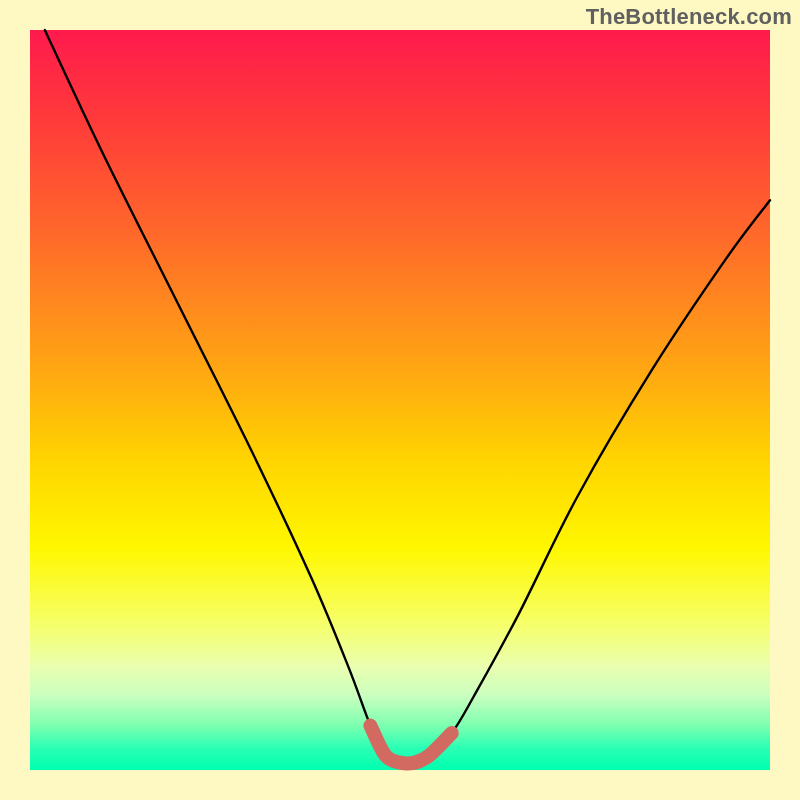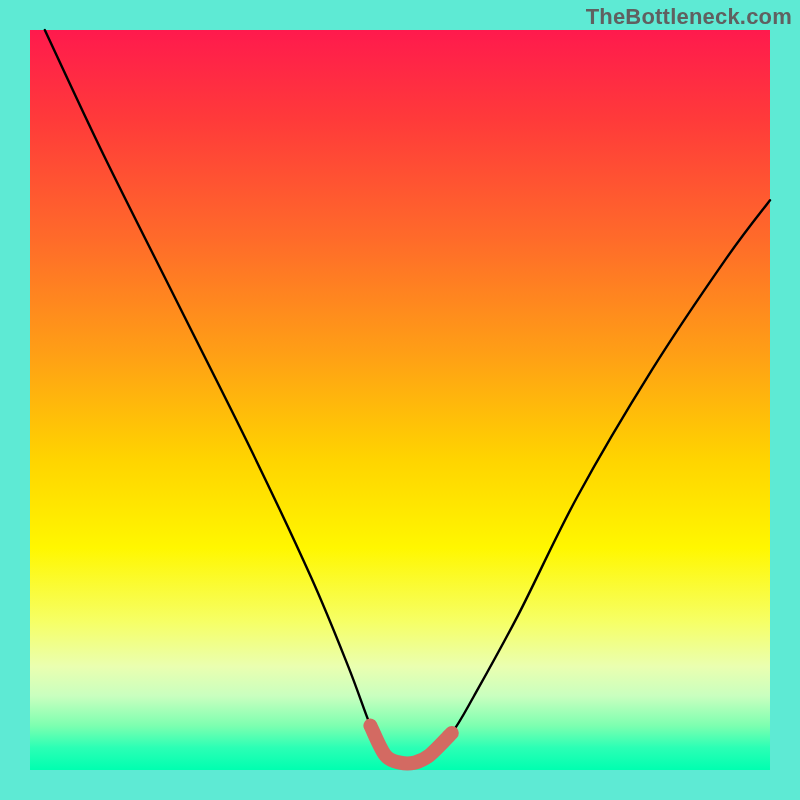--- a/index.html
+++ b/index.html
@@ -9,21 +9,21 @@
     height: 800px;
     background: #000;
     overflow: hidden;
   }
   .frame {
     position: absolute;
     left: 0;
     top: 0;
     width: 800px;
     height: 800px;
-    background: #5eead4;
+    background: #fef9c3;
   }
   .plot {
     position: absolute;
     left: 30px;
     top: 30px;
     width: 740px;
     height: 740px;
     background: linear-gradient(to bottom,
       #ff1a4d 0%,
       #ff3a3a 12%,

